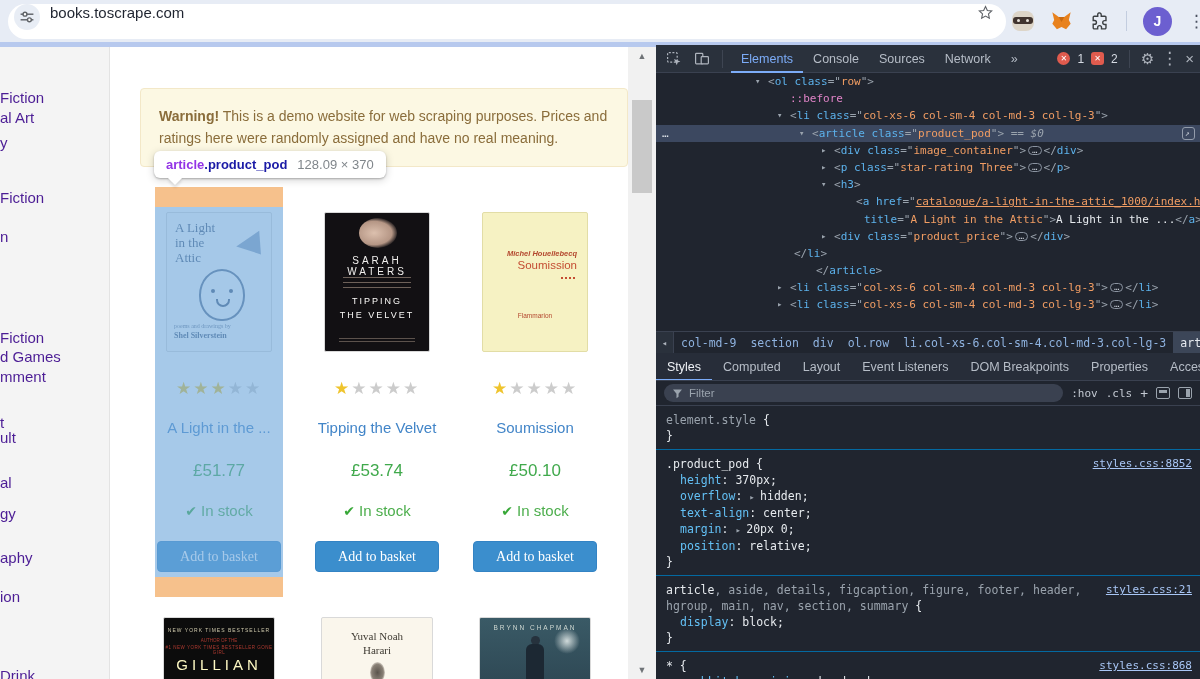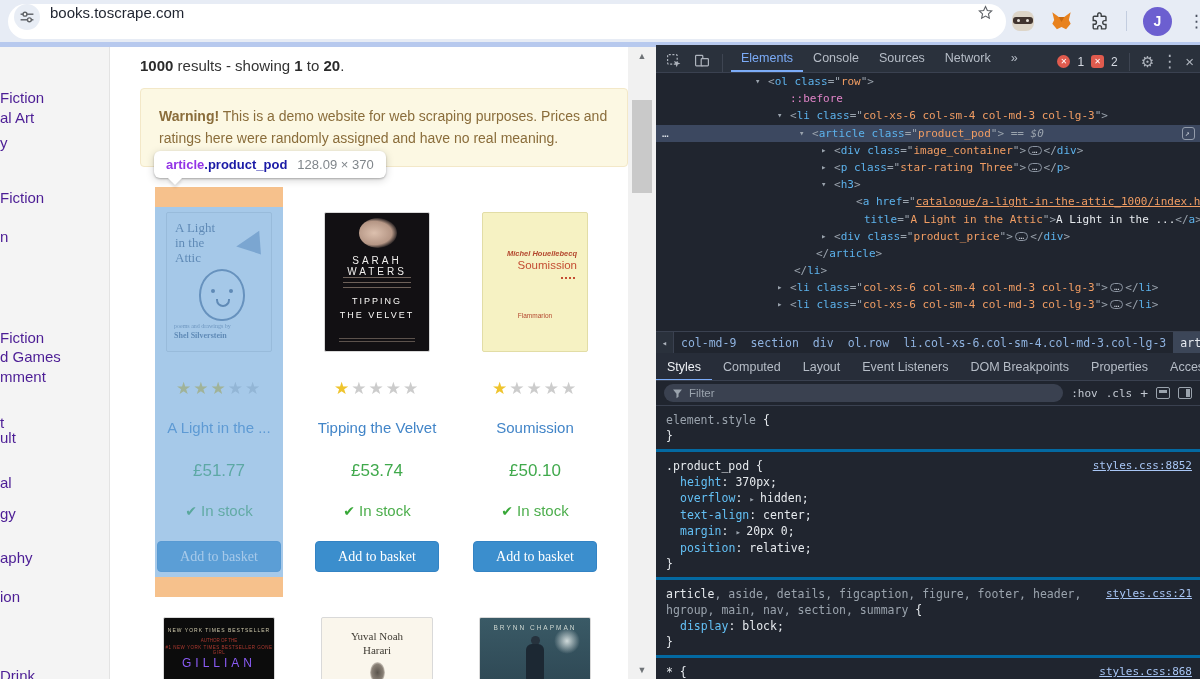--- a/index.html
+++ b/index.html
@@ -75,40 +75,40 @@
   .cov-soumission { background:#f6f2c3; border-color:#e2dda6; }
   .c3-author { position:absolute; right:10px; top:36px; font-size:7.5px; font-weight:bold; font-style:italic; color:#b3472e; }
   .c3-title { position:absolute; right:10px; top:46px; font-size:11.5px; color:#c44d33; }
   .c3-rule { position:absolute; right:10px; top:64px; width:16px; height:2px; background:repeating-linear-gradient(90deg,#c44d33 0 2px, transparent 2px 4px); }
   .c3-pub { position:absolute; left:0; right:0; top:99px; font-size:6.5px; color:#b3472e; }
   .row2-cover { position:absolute; top:570px; width:112px; height:150px; border:1px solid #d9d9d9; border-radius:2px; overflow:hidden; }
   .r2-1 { left:53px; background:#0c0c0c; }
   .c4-l1 { position:absolute; left:0; right:0; top:9px; font-size:5px; letter-spacing:1px; color:#cfc9ac; }
   .c4-l2 { position:absolute; left:0; right:0; top:20px; font-size:4.5px; color:#b03a30; }
   .c4-l3 { position:absolute; left:0; right:0; top:27px; font-size:4.5px; letter-spacing:.5px; color:#b03a30; }
-  .c4-title { position:absolute; left:0; right:0; top:38px; font-size:12px; letter-spacing:4px; color:#8b5cf6; }
+  .c4-title { position:absolute; left:0; right:0; top:38px; font-size:15px; letter-spacing:4px; color:#fef9c3; }
   .r2-2 { left:211px; background:#faf6ec; }
   .c5-author { position:absolute; left:0; right:0; top:12px; font-family:"Liberation Serif",serif; font-size:11px; color:#3f3b33; line-height:1.25; white-space:pre-line; }
   .c5-print { position:absolute; left:48px; top:44px; width:15px; height:21px; border-radius:50%; background:radial-gradient(ellipse, #5a544c 0%, #8a8177 55%, rgba(250,246,236,0) 78%); }
   .r2-3 { left:369px; background:linear-gradient(#3a5a66,#20323f); }
   .c6-author { position:absolute; left:0; right:0; top:6px; font-size:6.5px; letter-spacing:2px; color:#cfd8d2; }
   .c6-moon { position:absolute; right:10px; top:10px; width:26px; height:26px; border-radius:50%; background:radial-gradient(circle, rgba(235,242,240,.85) 0%, rgba(235,242,240,0) 70%); }
   .c6-fig { position:absolute; left:46px; top:26px; width:18px; height:36px; background:#1c2833; border-radius:6px 6px 2px 2px; }
   .c6-head { position:absolute; left:51px; top:18px; width:9px; height:9px; border-radius:50%; background:#26323d; }
   .row2-cover .txt-c { text-align:center; }
 
   
   #page-scrollbar { position:absolute; left:628px; top:47px; width:28px; height:632px; background:#f1f1f1; }
   #page-scrollbar .sb-arrow { position:absolute; left:0; width:28px; height:18px; color:#6f7377; font-size:9px; text-align:center; line-height:18px; }
   #page-scrollbar .up { top:0; } #page-scrollbar .down { bottom:0; }
   #page-scrollbar .thumb { position:absolute; left:4px; top:53px; width:20px; height:93px; background:#c9c9c9; }
 
   
   #devtools { position:absolute; left:656px; top:45px; width:544px; height:634px; background:#20252f; font-family:"DejaVu Sans Mono",monospace; color:#9aa3ad; overflow:hidden; }
-  #dt-toolbar { position:absolute; left:0; top:0; right:0; height:28px; background:#2a313c; border-bottom:1px solid #3a4150; display:flex; align-items:flex-end; padding:0 6px; gap:4px; }
+  #dt-toolbar { position:absolute; left:0; top:0; right:0; height:28px; background:#2a313c; border-bottom:1px solid #3a4150; display:flex; align-items:center; padding:0 6px; gap:4px; }
   .dt-icon { width:24px; height:22px; display:flex; align-items:center; justify-content:center; cursor:pointer; }
   .dt-sep { width:1px; height:18px; background:#3e4552; margin:0 4px; }
   #dt-tabs { display:flex; align-items:center; height:28px; font-family:"Liberation Sans",sans-serif; font-size:12.5px; }
   .dt-tab { padding:0 10px; height:28px; line-height:28px; color:#b6bdc7; cursor:pointer; }
   .dt-tab.active { color:#7cacf8; box-shadow:inset 0 -2px 0 #7cacf8; }
   #dt-tb-right { margin-left:auto; display:flex; align-items:center; gap:7px; font-family:"Liberation Sans",sans-serif; font-size:12px; color:#d5dae2; }
   .err-ico { width:13px; height:13px; border-radius:50%; background:#e05b4e; color:#fff; font-size:8px; line-height:13px; text-align:center; }
   .iss-ico { width:13px; height:13px; border-radius:3px; background:#e05b4e; color:#fff; font-size:8px; line-height:13px; text-align:center; }
   .gear { font-size:15px; color:#aeb4bd; cursor:pointer; }
   .dt-x { font-size:15px; color:#aeb4bd; cursor:pointer; }
@@ -137,21 +137,21 @@
 
   #dt-filter { position:absolute; left:0; top:336px; right:0; height:25px; display:flex; align-items:center; padding:0 8px; gap:8px; border-bottom:1px solid #3a4150; background:#20252f; }
   .filter-pill { flex:1; height:18px; background:#3a4150; border-radius:10px; display:flex; align-items:center; padding:0 8px; gap:6px; color:#9aa3ad; font-family:"Liberation Sans",sans-serif; font-size:11.5px; }
   .state-lbl { color:#c3c9d2; font-size:11px; cursor:pointer; }
   .plus-lbl { color:#c3c9d2; font-size:13px; cursor:pointer; }
   .mini-ico { width:14px; height:12px; border:1px solid #9aa3ad; border-radius:2px; position:relative; cursor:pointer; }
   .mini-ico.split::after { content:""; position:absolute; right:1px; top:1px; bottom:1px; width:4px; background:#9aa3ad; }
   .mini-ico.brush::after { content:""; position:absolute; left:2px; top:2px; right:2px; height:3px; background:#9aa3ad; }
 
   #dt-styles { position:absolute; left:0; top:361px; right:0; bottom:0; font-size:11.5px; line-height:16px; overflow:hidden; }
-  .rule { position:relative; padding:6px 10px 5px; border-bottom:3px solid #0369a1; }
+  .rule { position:relative; padding:6px 10px 5px; border-bottom:1px solid #0369a1; }
   .sel { color:#e6eaee; } .sel-dim { color:#9aa3ad; }
   .brace { color:#e6eaee; }
   .rl-head { padding-right:104px; }
   .css-link { position:absolute; right:8px; top:6px; color:#a8c6f5; text-decoration:underline; font-size:11px; cursor:pointer; }
   .prop { padding-left:14px; cursor:text; }
   .pname { color:#63c0f5; } .pval { color:#e6eaee; } .pcolon { color:#e6eaee; }
   .parrow { color:#9aa3ad; font-size:9px; }
   .prop.struck { text-decoration:line-through; text-decoration-color:#b6bdc7; }
 
   svg { display:block; }
@@ -218,23 +218,20 @@
       <span class="side-frag" style="top:367px">t</span>
       <span class="side-frag" style="top:382px">ult</span>
       <span class="side-frag" style="top:427px">al</span>
       <span class="side-frag" style="top:458px">gy</span>
       <span class="side-frag" style="top:502px">aphy</span>
       <span class="side-frag" style="top:541px">ion</span>
       <span class="side-frag" style="top:620px">Drink</span>
     </div>
 
     <div id="content">
-      <div class="results-line">
-        <b>1000</b><span> results - showing </span><b>1</b><span> to </span><b>20</b><span>.</span>
-      </div>
 
       <div class="warning-box">
         <b>Warning!</b><span> This is a demo website for web scraping purposes. Prices and ratings here were randomly assigned and have no real meaning.</span>
       </div>
 
       <div class="pod pod-1">
         <div class="cover cov-light">
           <div class="c1-title">A Light
 in the
 Attic</div>
@@ -356,22 +353,22 @@
         <div class="tl" style="padding-left: 112px;"><span class="arr" style="left: 99px;">▾</span><span class="tk-p">&lt;</span><span class="tk-t">ol</span><span class="tk-p"> </span><span class="tk-t">class</span><span class="tk-p">="</span><span class="tk-s">row</span><span class="tk-p">"&gt;</span></div>
         <div class="tl" style="padding-left: 134px;"><span class="tk-q">::before</span></div>
         <div class="tl" style="padding-left: 134px;"><span class="arr" style="left: 121px;">▾</span><span class="tk-p">&lt;</span><span class="tk-t">li</span><span class="tk-p"> </span><span class="tk-t">class</span><span class="tk-p">="</span><span class="tk-s">col-xs-6 col-sm-4 col-md-3 col-lg-3</span><span class="tk-p">"&gt;</span></div>
         <div class="tl sel" style="padding-left: 156px;"><span class="arr" style="left: 143px;">▾</span><span class="tk-p">&lt;</span><span class="tk-t">article</span><span class="tk-p"> </span><span class="tk-t">class</span><span class="tk-p">="</span><span class="tk-s">product_pod</span><span class="tk-p">"&gt;</span><span class="tk-m"> == $0</span><span class="gut">…</span><span class="nodebadge"></span></div>
         <div class="tl" style="padding-left: 178px;"><span class="arr" style="left: 165px;">▸</span><span class="tk-p">&lt;</span><span class="tk-t">div</span><span class="tk-p"> </span><span class="tk-t">class</span><span class="tk-p">="</span><span class="tk-s">image_container</span><span class="tk-p">"&gt;</span><span class="ell">…</span><span class="tk-p">&lt;/</span><span class="tk-t">div</span><span class="tk-p">&gt;</span></div>
         <div class="tl" style="padding-left: 178px;"><span class="arr" style="left: 165px;">▸</span><span class="tk-p">&lt;</span><span class="tk-t">p</span><span class="tk-p"> </span><span class="tk-t">class</span><span class="tk-p">="</span><span class="tk-s">star-rating Three</span><span class="tk-p">"&gt;</span><span class="ell">…</span><span class="tk-p">&lt;/</span><span class="tk-t">p</span><span class="tk-p">&gt;</span></div>
         <div class="tl" style="padding-left: 178px;"><span class="arr" style="left: 165px;">▾</span><span class="tk-p">&lt;</span><span class="tk-t">h3</span><span class="tk-p">&gt;</span></div>
         <div class="tl" style="padding-left: 200px;"><span class="tk-p">&lt;</span><span class="tk-t">a</span><span class="tk-p"> </span><span class="tk-t">href</span><span class="tk-p">="</span><span class="tk-u">catalogue/a-light-in-the-attic_1000/index.html</span></div>
         <div class="tl" style="padding-left: 208px;"><span class="tk-t">title</span><span class="tk-p">="</span><span class="tk-s">A Light in the Attic</span><span class="tk-p">"&gt;</span><span class="tk-x">A Light in the ...</span><span class="tk-p">&lt;/</span><span class="tk-t">a</span><span class="tk-p">&gt;</span></div>
         <div class="tl" style="padding-left: 178px;"><span class="arr" style="left: 165px;">▸</span><span class="tk-p">&lt;</span><span class="tk-t">div</span><span class="tk-p"> </span><span class="tk-t">class</span><span class="tk-p">="</span><span class="tk-s">product_price</span><span class="tk-p">"&gt;</span><span class="ell">…</span><span class="tk-p">&lt;/</span><span class="tk-t">div</span><span class="tk-p">&gt;</span></div>
+        <div class="tl" style="padding-left: 138px;"><span class="tk-p">&lt;/</span><span class="tk-t">li</span><span class="tk-p">&gt;</span></div>
         <div class="tl" style="padding-left: 160px;"><span class="tk-p">&lt;/</span><span class="tk-t">article</span><span class="tk-p">&gt;</span></div>
-        <div class="tl" style="padding-left: 138px;"><span class="tk-p">&lt;/</span><span class="tk-t">li</span><span class="tk-p">&gt;</span></div>
         <div class="tl" style="padding-left: 134px;"><span class="arr" style="left: 121px;">▸</span><span class="tk-p">&lt;</span><span class="tk-t">li</span><span class="tk-p"> </span><span class="tk-t">class</span><span class="tk-p">="</span><span class="tk-s">col-xs-6 col-sm-4 col-md-3 col-lg-3</span><span class="tk-p">"&gt;</span><span class="ell">…</span><span class="tk-p">&lt;/</span><span class="tk-t">li</span><span class="tk-p">&gt;</span></div>
         <div class="tl" style="padding-left: 134px;"><span class="arr" style="left: 121px;">▸</span><span class="tk-p">&lt;</span><span class="tk-t">li</span><span class="tk-p"> </span><span class="tk-t">class</span><span class="tk-p">="</span><span class="tk-s">col-xs-6 col-sm-4 col-md-3 col-lg-3</span><span class="tk-p">"&gt;</span><span class="ell">…</span><span class="tk-p">&lt;/</span><span class="tk-t">li</span><span class="tk-p">&gt;</span></div>
       </div>
 
     <div id="dt-crumbs">
       <span class="crumb-nav">◂</span>
       <span id="crumb-list" style="display:flex">
           <span class="crumb">col-md-9</span>
           <span class="crumb">section</span>
           <span class="crumb">div</span>

